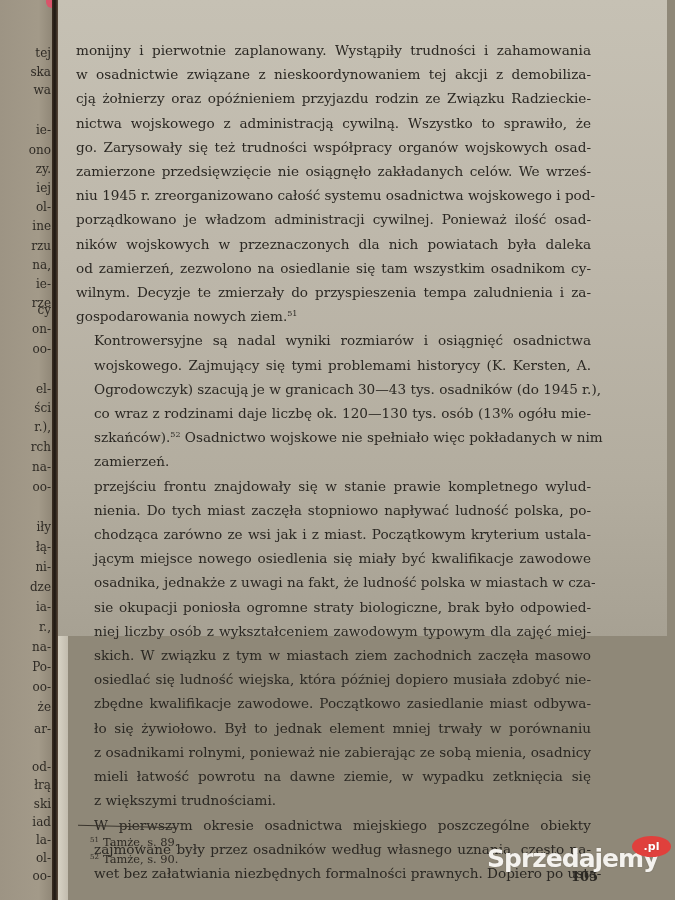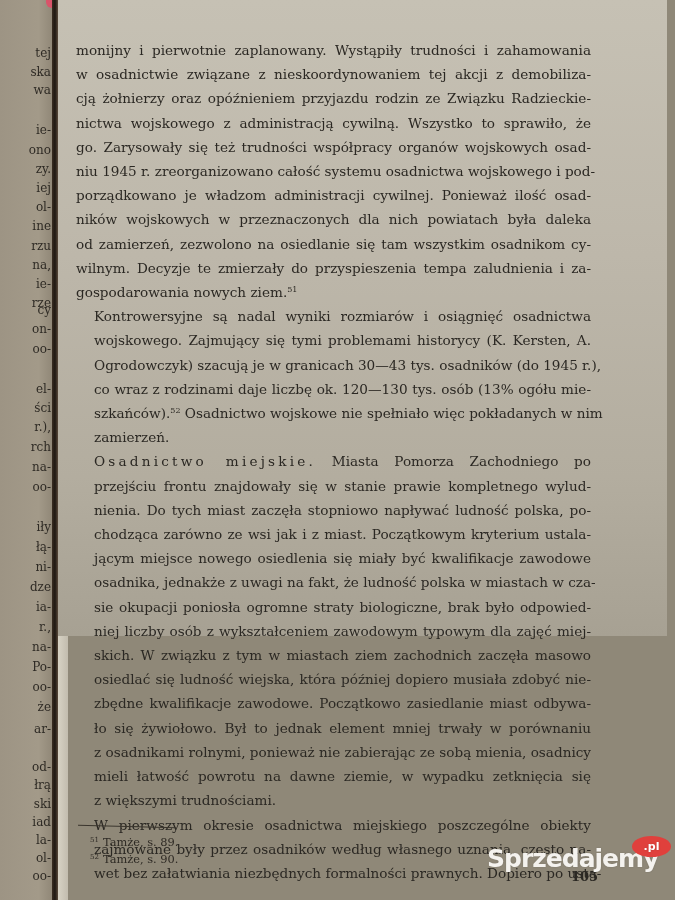--- a/index.html
+++ b/index.html
@@ -118,37 +118,37 @@
 <div class="gutter-light"></div>
 
 <div class="right-page">
   <div class="text-block">
     <p id="p1">
         <span class="line"><span>monijny i pierwotnie zaplanowany. Wystąpiły trudności i zahamowania</span></span>
         <span class="line"><span>w osadnictwie związane z nieskoordynowaniem tej akcji z demobiliza-</span></span>
         <span class="line"><span>cją żołnierzy oraz opóźnieniem przyjazdu rodzin ze Związku Radzieckie-</span></span>
         <span class="line"><span>nictwa wojskowego z administracją cywilną. Wszystko to sprawiło, że</span></span>
         <span class="line"><span>go. Zarysowały się też trudności współpracy organów wojskowych osad-</span></span>
+        <span class="line"><span>zamierzone przedsięwzięcie nie osiągnęło zakładanych celów. We wrześ-</span></span>
         <span class="line"><span>niu 1945 r. zreorganizowano całość systemu osadnictwa wojskowego i pod-</span></span>
         <span class="line"><span>porządkowano je władzom administracji cywilnej. Ponieważ ilość osad-</span></span>
         <span class="line"><span>ników wojskowych w przeznaczonych dla nich powiatach była daleka</span></span>
         <span class="line"><span>od zamierzeń, zezwolono na osiedlanie się tam wszystkim osadnikom cy-</span></span>
         <span class="line"><span>wilnym. Decyzje te zmierzały do przyspieszenia tempa zaludnienia i za-</span></span>
         <span class="line last"><span>gospodarowania nowych ziem.</span><sup>51</sup></span>
       </p>
     <p id="p2">
         <span class="line">Kontrowersyjne są nadal wyniki rozmiarów i osiągnięć osadnictwa</span>
         <span class="line">wojskowego. Zajmujący się tymi problemami historycy (K. Kersten, A.</span>
         <span class="line">Ogrodowczyk) szacują je w granicach 30—43 tys. osadników (do 1945 r.),</span>
         <span class="line">co wraz z rodzinami daje liczbę ok. 120—130 tys. osób (13% ogółu mie-</span>
         <span class="line"><span>szkańców).</span><sup>52</sup><span> Osadnictwo wojskowe nie spełniało więc pokładanych w nim</span></span>
         <span class="line last">zamierzeń.</span>
       </p>
     <p id="p3">
-        <span class="line"><span class="spaced">Osadnictwo miejskie.</span><span> Miasta Pomorza Zachodniego po</span></span>
         <span class="line">przejściu frontu znajdowały się w stanie prawie kompletnego wylud-</span>
         <span class="line">nienia. Do tych miast zaczęła stopniowo napływać ludność polska, po-</span>
         <span class="line">chodząca zarówno ze wsi jak i z miast. Początkowym kryterium ustala-</span>
         <span class="line">jącym miejsce nowego osiedlenia się miały być kwalifikacje zawodowe</span>
         <span class="line">osadnika, jednakże z uwagi na fakt, że ludność polska w miastach w cza-</span>
         <span class="line">sie okupacji poniosła ogromne straty biologiczne, brak było odpowied-</span>
         <span class="line">niej liczby osób z wykształceniem zawodowym typowym dla zajęć miej-</span>
         <span class="line">skich. W związku z tym w miastach ziem zachodnich zaczęła masowo</span>
         <span class="line">osiedlać się ludność wiejska, która później dopiero musiała zdobyć nie-</span>
         <span class="line">zbędne kwalifikacje zawodowe. Początkowo zasiedlanie miast odbywa-</span>

